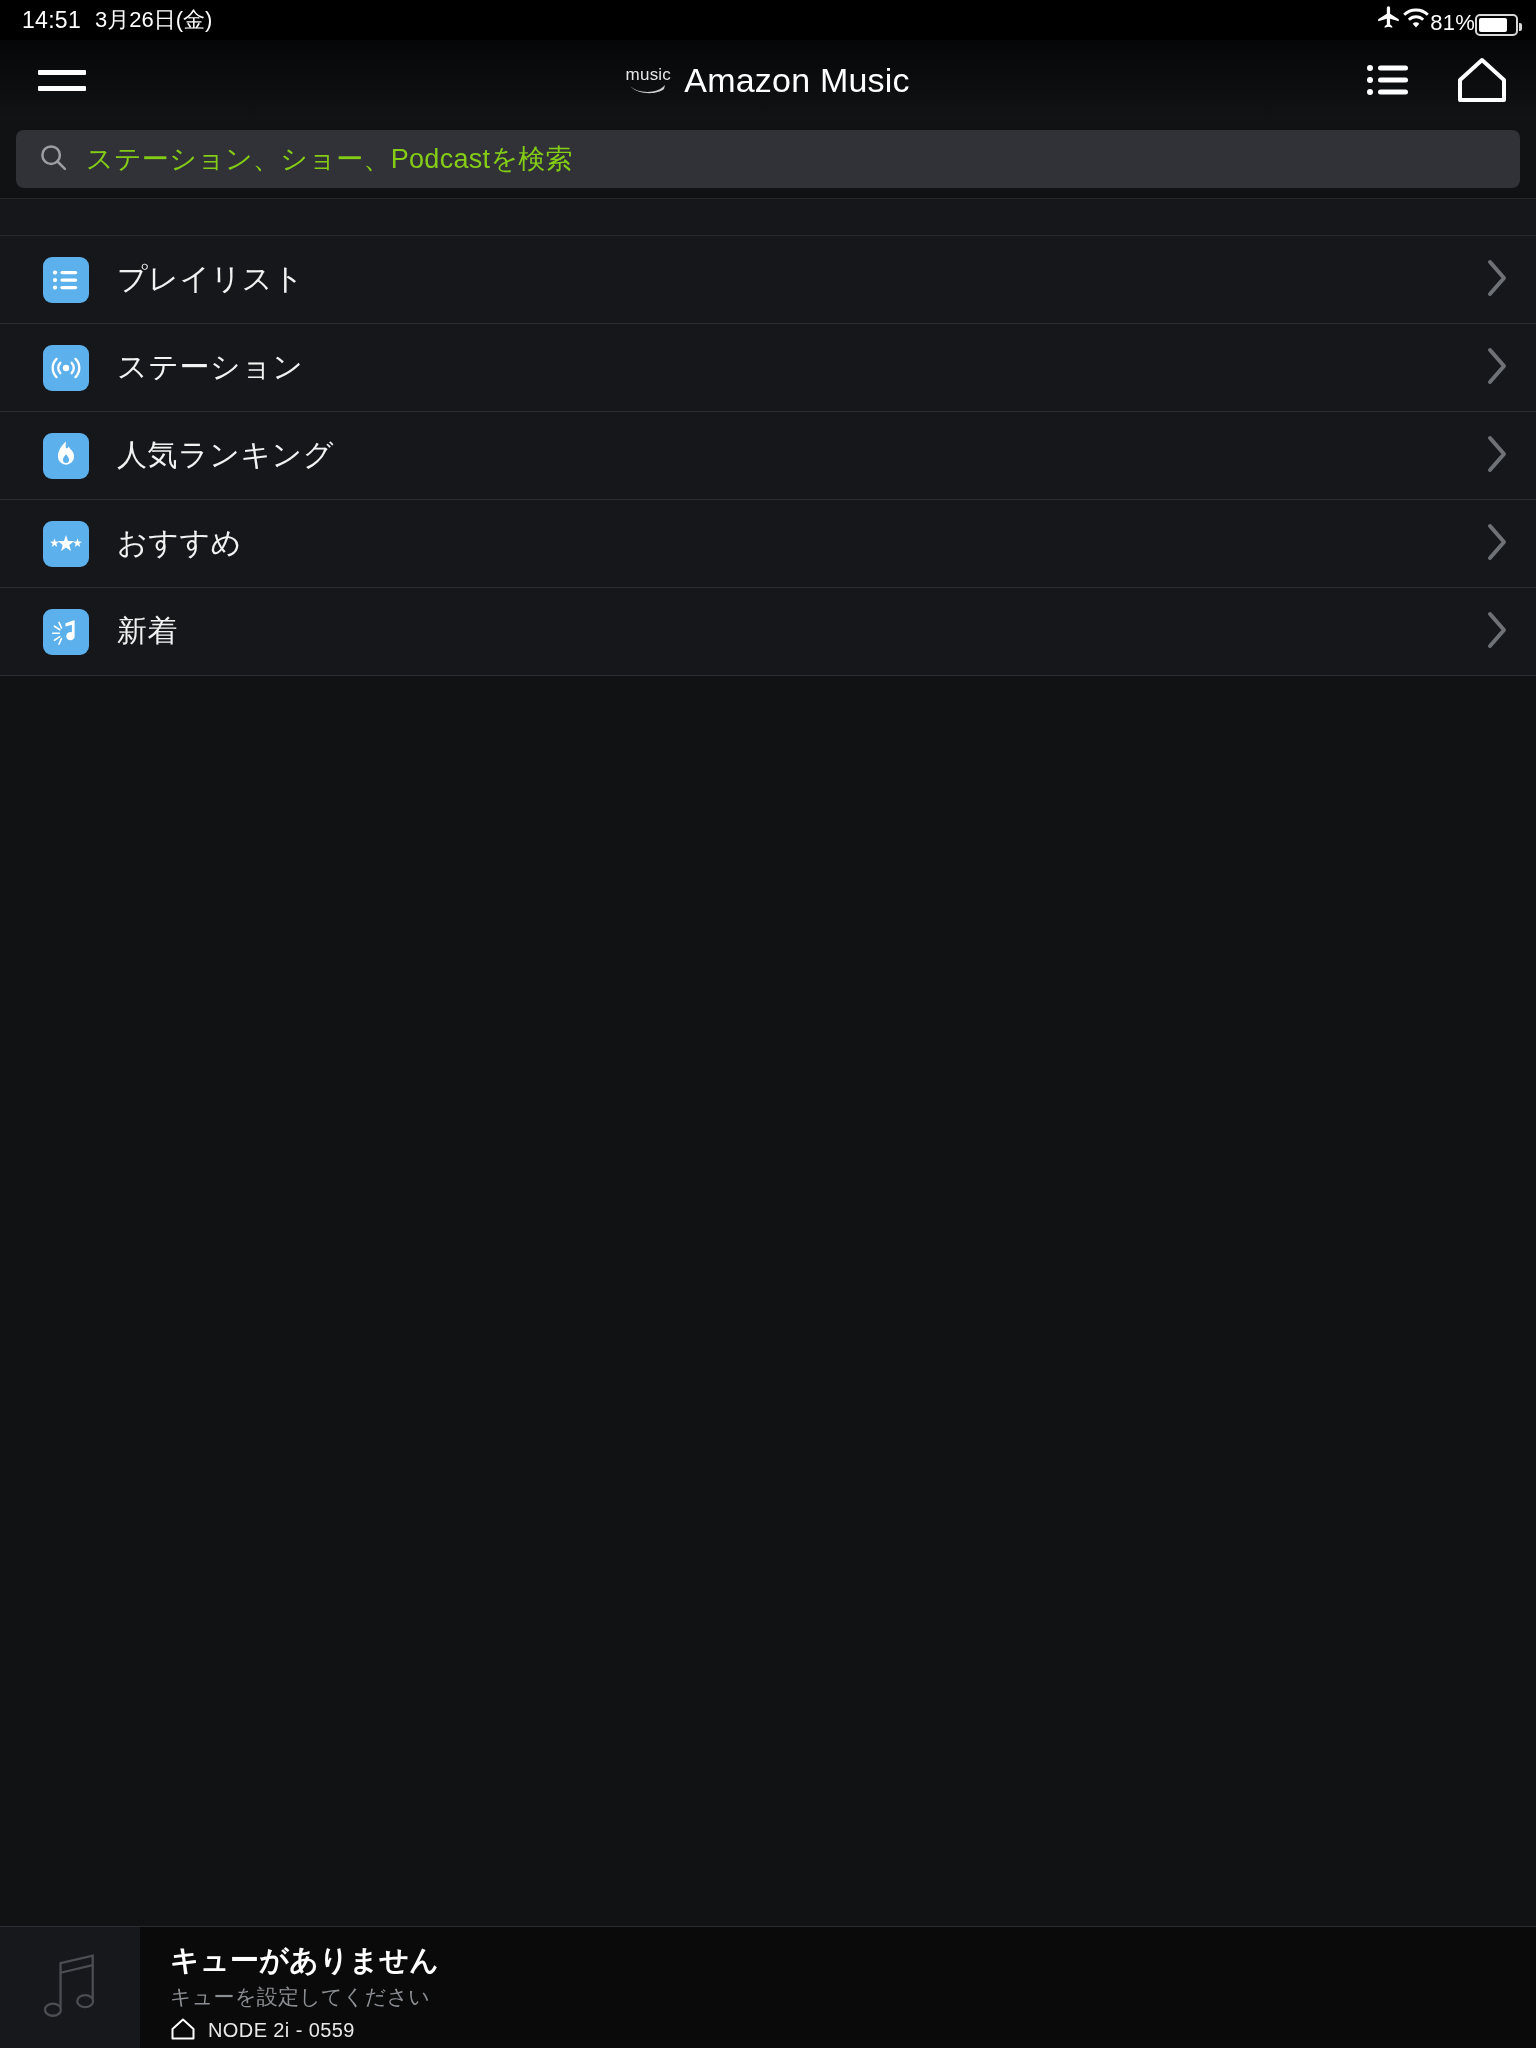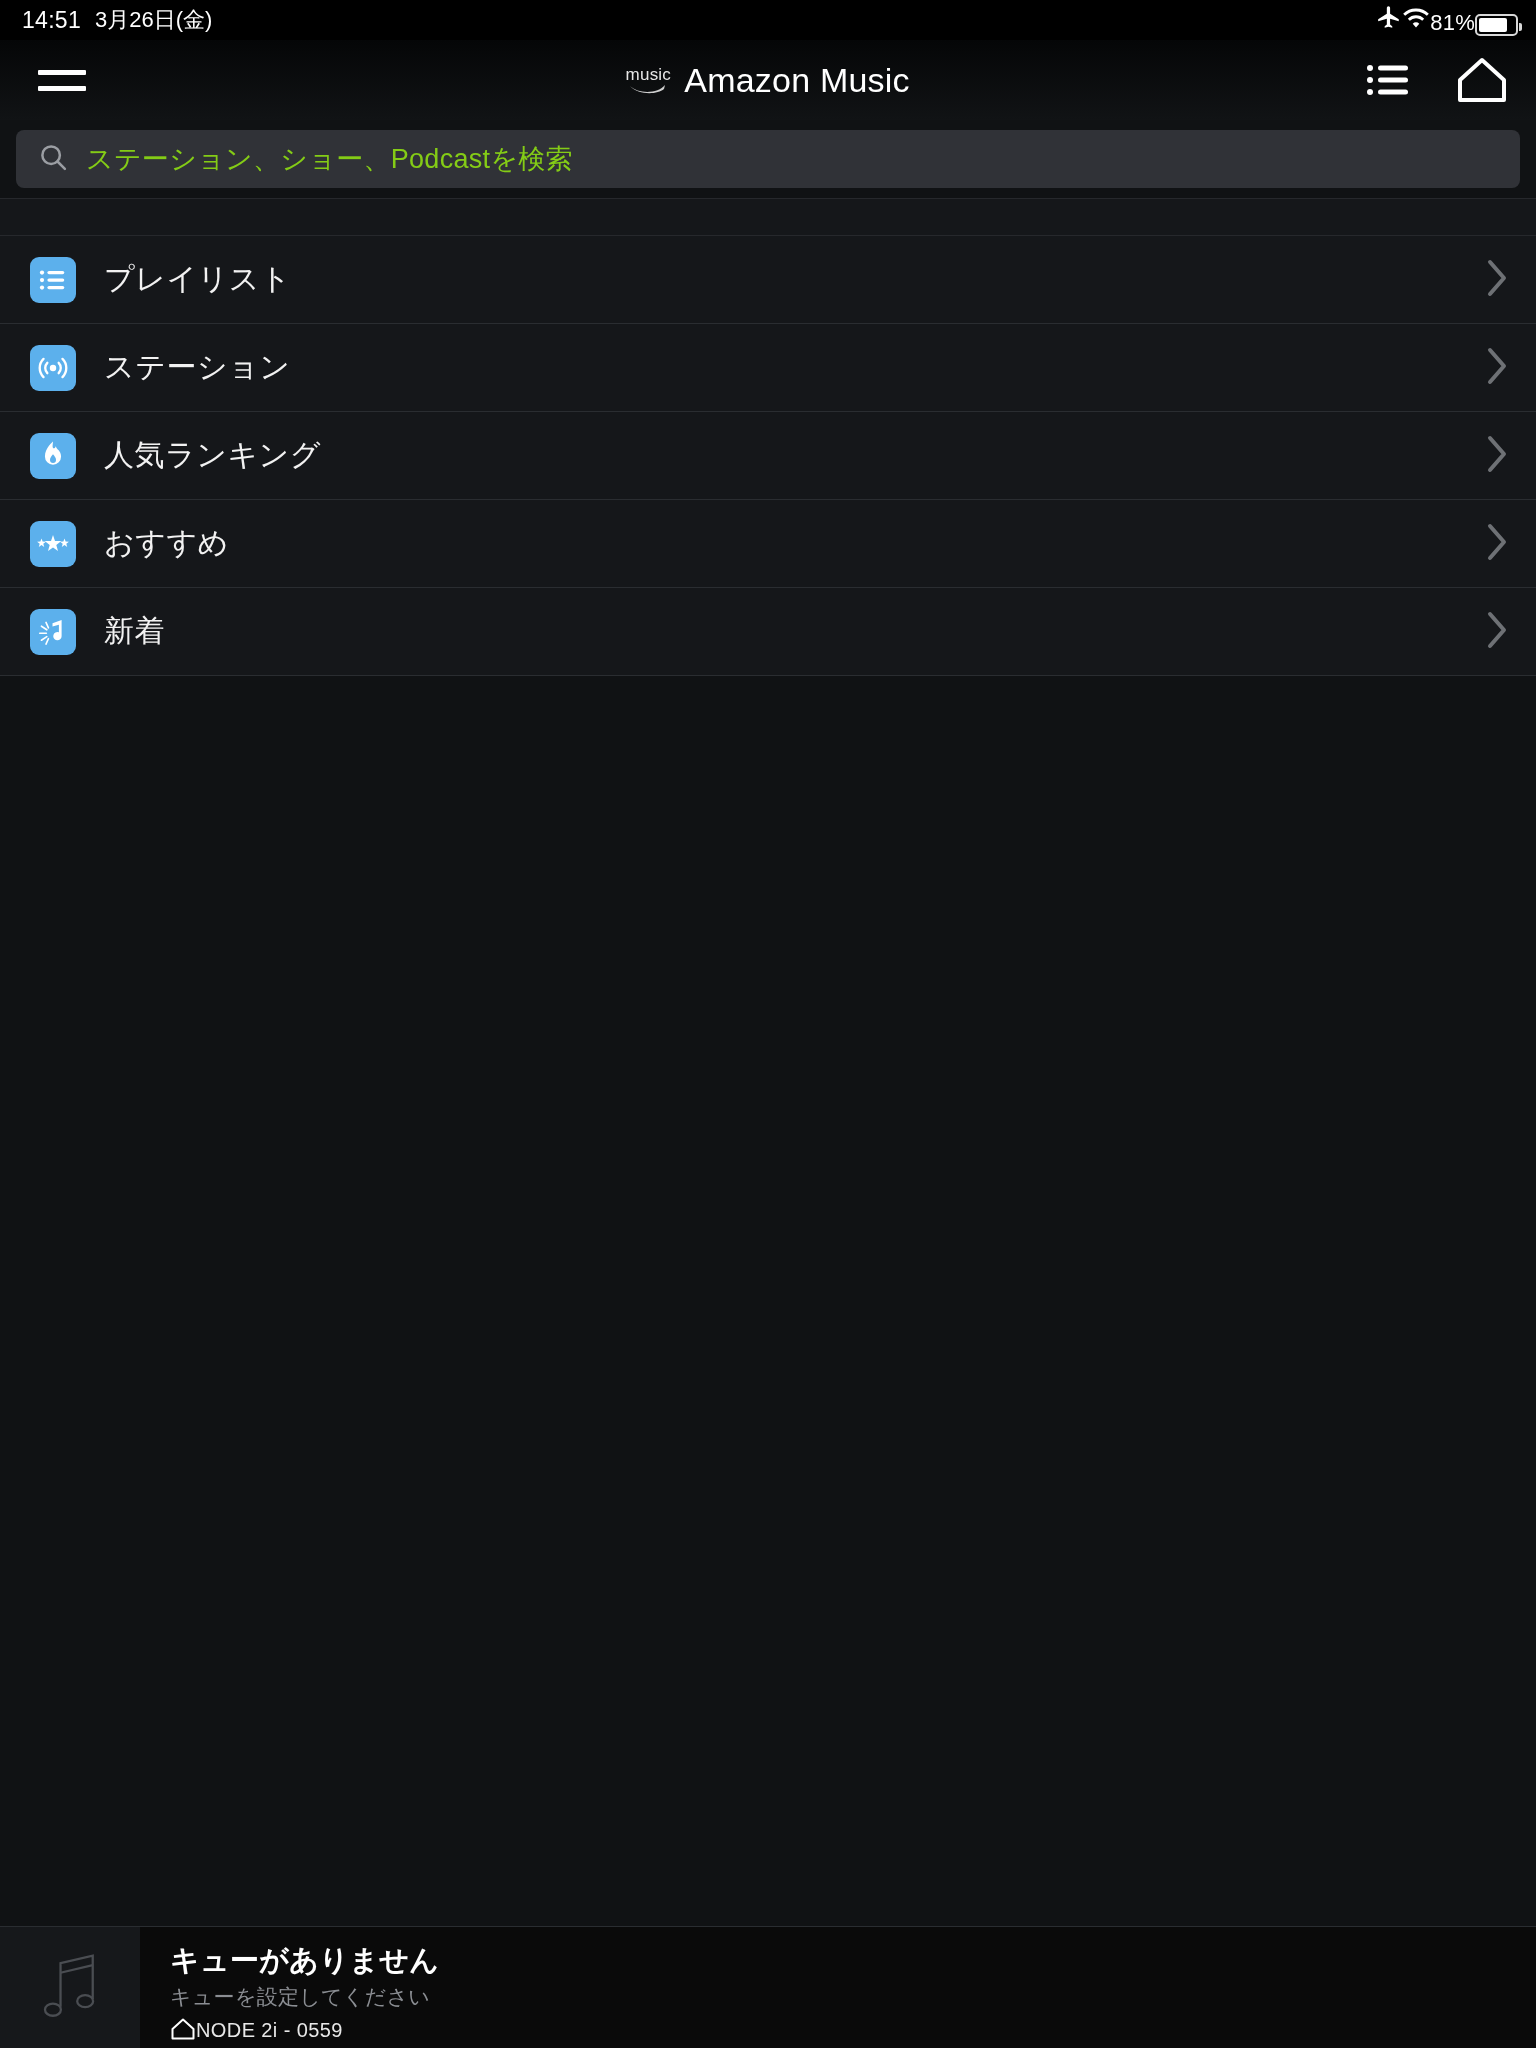--- a/index.html
+++ b/index.html
@@ -100,21 +100,21 @@
     background: #15171a;
     border-top: 1px solid #26282c;
     border-bottom: 1px solid #26282c;
   }
 
   
   .list { background: #15171a; flex: 0 0 auto; }
   .row {
     height: 88px;
     display: flex; align-items: center;
-    padding: 0 26px 0 30px;
+    padding: 0 26px 0 43px;
     border-bottom: 1px solid #2a2d31;
     cursor: pointer;
     background: #15171a;
   }
   .row-icon {
     width: 46px; height: 46px;
     background: #5cb0ec;
     border-radius: 9px;
     display: flex; align-items: center; justify-content: center;
     flex: 0 0 46px;
@@ -145,21 +145,21 @@
   .player-info {
     flex: 1 1 auto;
     background: #0a0a0a;
     padding: 10px 0 0 30px;
     display: flex; flex-direction: column; justify-content: center;
     gap: 2px;
     cursor: pointer;
   }
   .player-title { font-size: 29px; color: #ffffff; font-weight: 700; letter-spacing: .3px; }
   .player-sub { font-size: 21px; color: #8b8e93; letter-spacing: .3px; }
-  .player-device { display: flex; align-items: center; margin-top: 4px; }
+  .player-device { display: flex; align-items: center; gap: 12px; margin-top: 4px; }
   .player-device-name { font-size: 20px; color: #e8e8e8; letter-spacing: .4px; }
 </style>
 </head>
 <body>
 
 <div id="app">
 
   <div class="statusbar">
     <div class="status-left">
       <span class="status-time">14:51</span>

